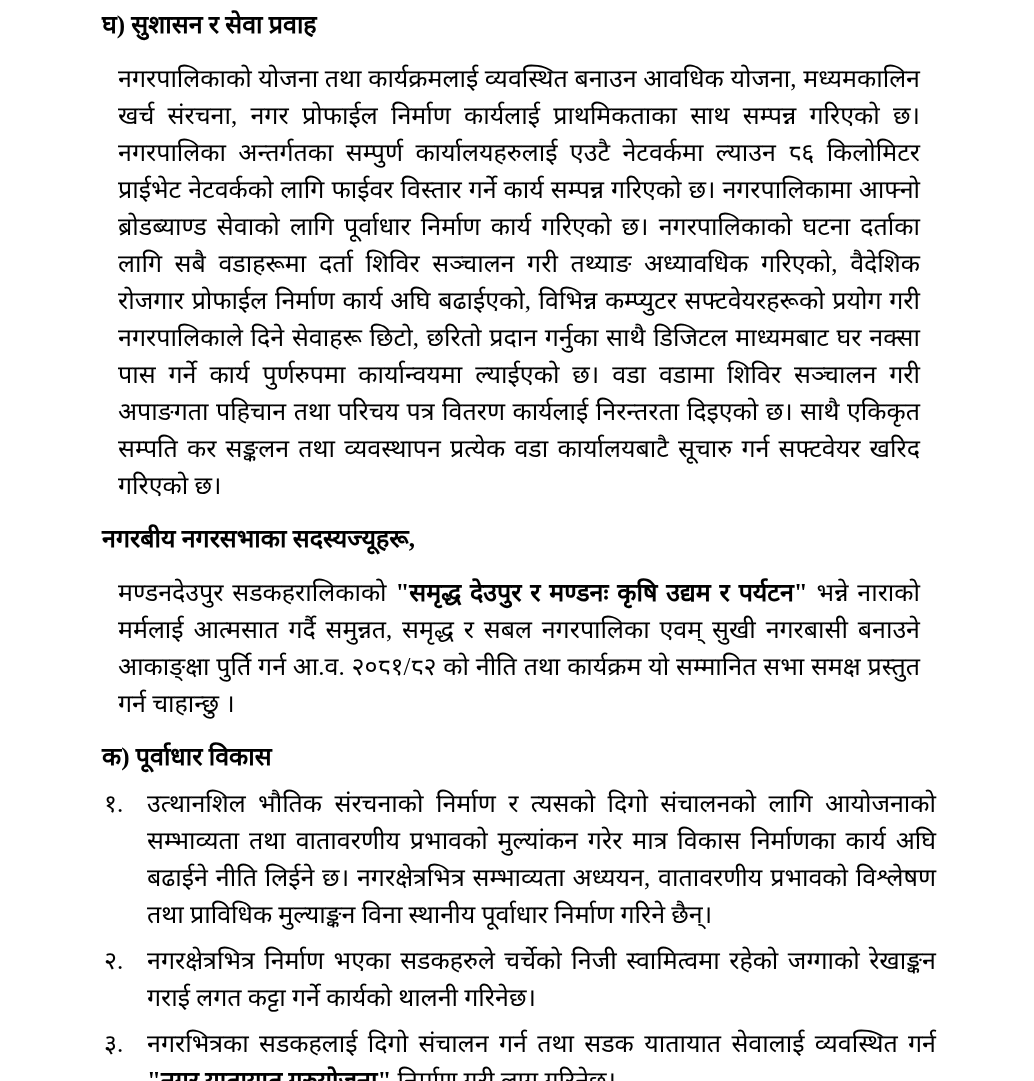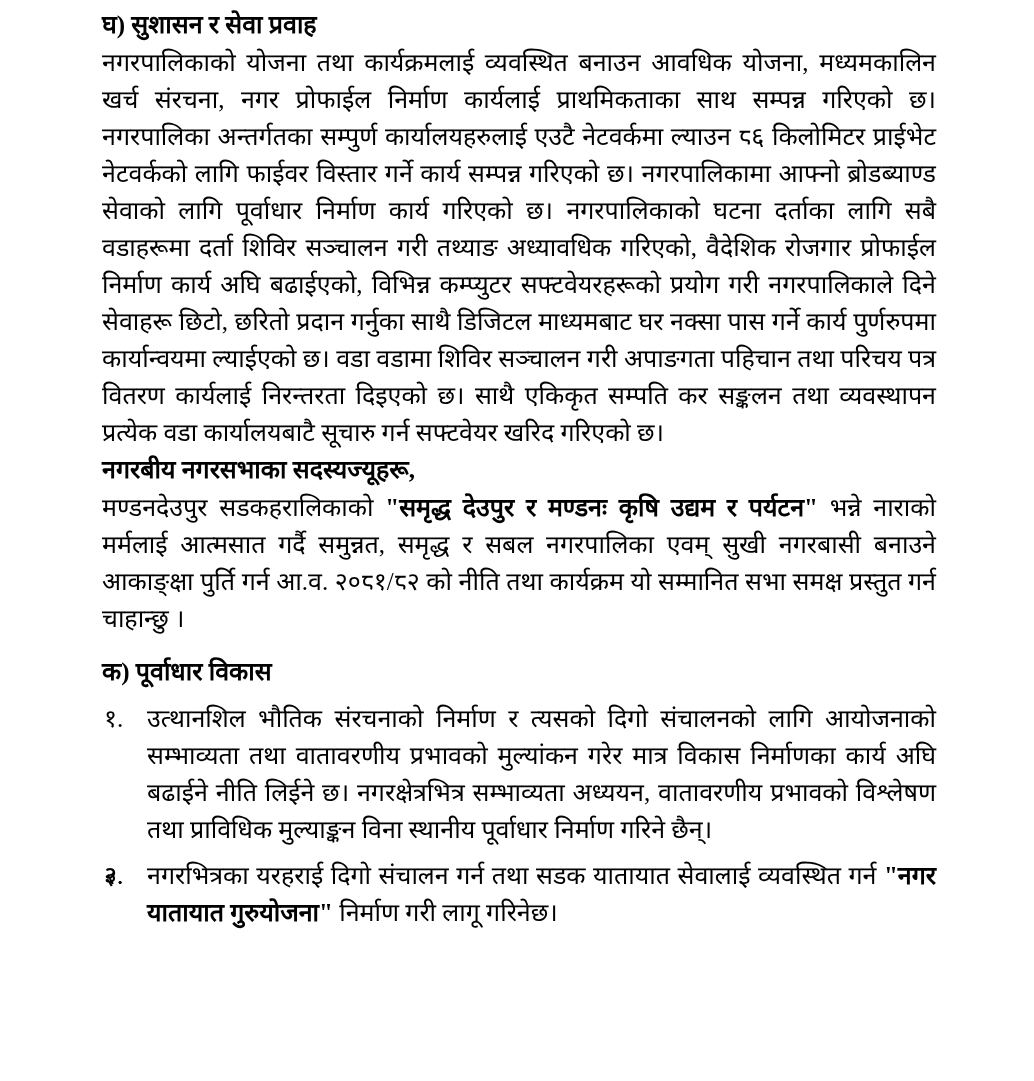--- a/index.html
+++ b/index.html
@@ -27,21 +27,21 @@
     margin: 0;
     padding: 0;
     font-size: 25px;
     line-height: 38px;
     text-align: left;
   }
   .doc-heading.gap-top {
     margin-top: 16px;
   }
   .doc-para {
-    margin: 0;
+    margin: 16px;
     padding: 0;
     text-align: justify;
     text-justify: inter-word;
   }
   .bold-inline {
     font-weight: bold;
   }
   .numbered-list {
     margin: 0;
     padding: 0;
@@ -75,22 +75,22 @@
 
   <h2 class="doc-heading gap-top">क) पूर्वाधार विकास</h2>
 
   <div class="numbered-list">
 
     <div class="list-item">
       <span class="item-number">१.</span><span>उत्थानशिल भौतिक संरचनाको निर्माण र त्यसको दिगो संचालनको लागि आयोजनाको सम्भाव्यता तथा वातावरणीय प्रभावको मुल्यांकन गरेर मात्र विकास निर्माणका कार्य अघि बढाईने नीति लिईने छ।  नगरक्षेत्रभित्र सम्भाव्यता अध्ययन, वातावरणीय प्रभावको विश्लेषण तथा प्राविधिक मुल्याङ्कन विना स्थानीय पूर्वाधार निर्माण गरिने छैन्।</span>
     </div>
 
     <div class="list-item">
-      <span class="item-number">२.</span>
+      <span class="item-number">२.</span><span>नगरक्षेत्रभित्र निर्माण भएका सडकहरुले चर्चेको निजी स्वामित्वमा रहेको जग्गाको रेखाङ्कन गराई लगत कट्टा गर्ने कार्यको थालनी गरिनेछ।</span>
     </div>
 
     <div class="list-item">
-      <span class="item-number">३.</span><span>नगरभित्रका यरहराई दिगो संचालन गर्न तथा सडक यातायात सेवालाई व्यवस्थित गर्न </span><span class="bold-inline">"नगर यातायात गुरुयोजना"</span><span> निर्माण गरी लागू गरिनेछ।</span>
+      <span class="item-number">३.</span><span>नगरभित्रका सडकहलाई दिगो संचालन गर्न तथा सडक यातायात सेवालाई व्यवस्थित गर्न </span><span class="bold-inline">"नगर यातायात गुरुयोजना"</span><span> निर्माण गरी लागू गरिनेछ।</span>
     </div>
 
   </div>
 
 </div>
 
 </body></html>

